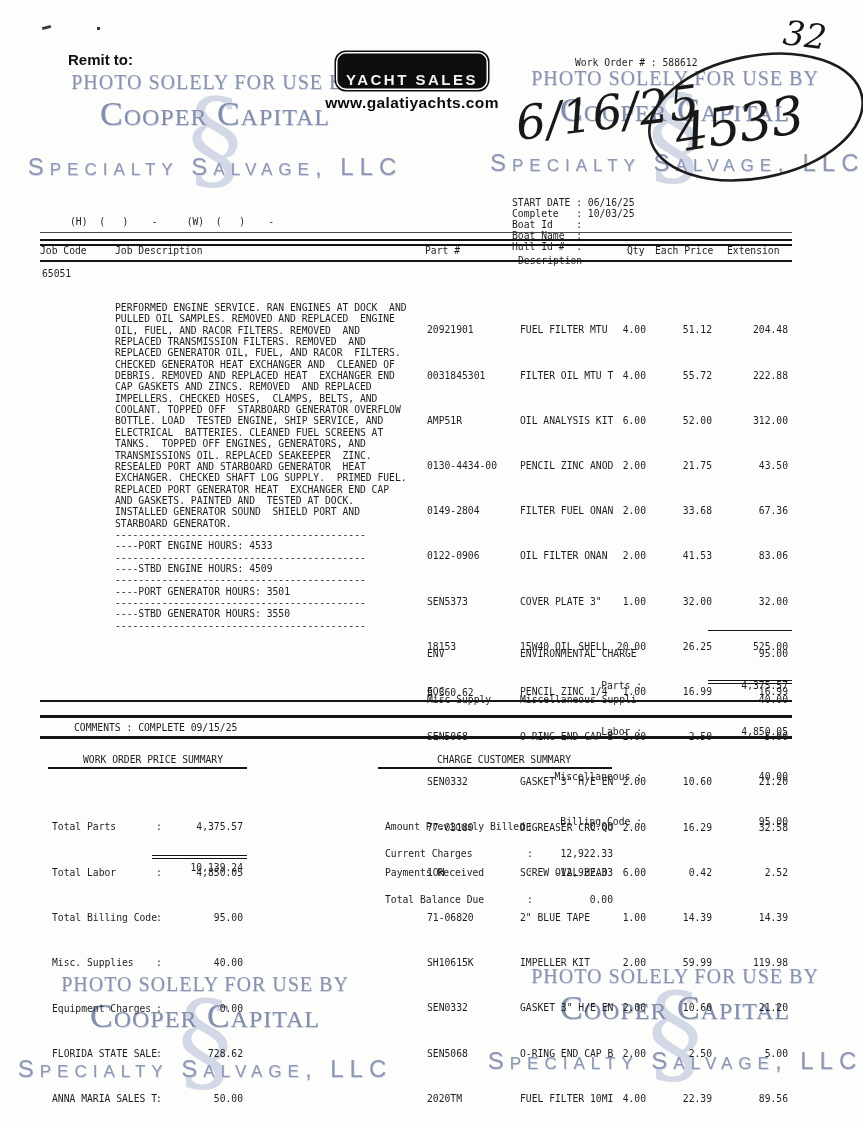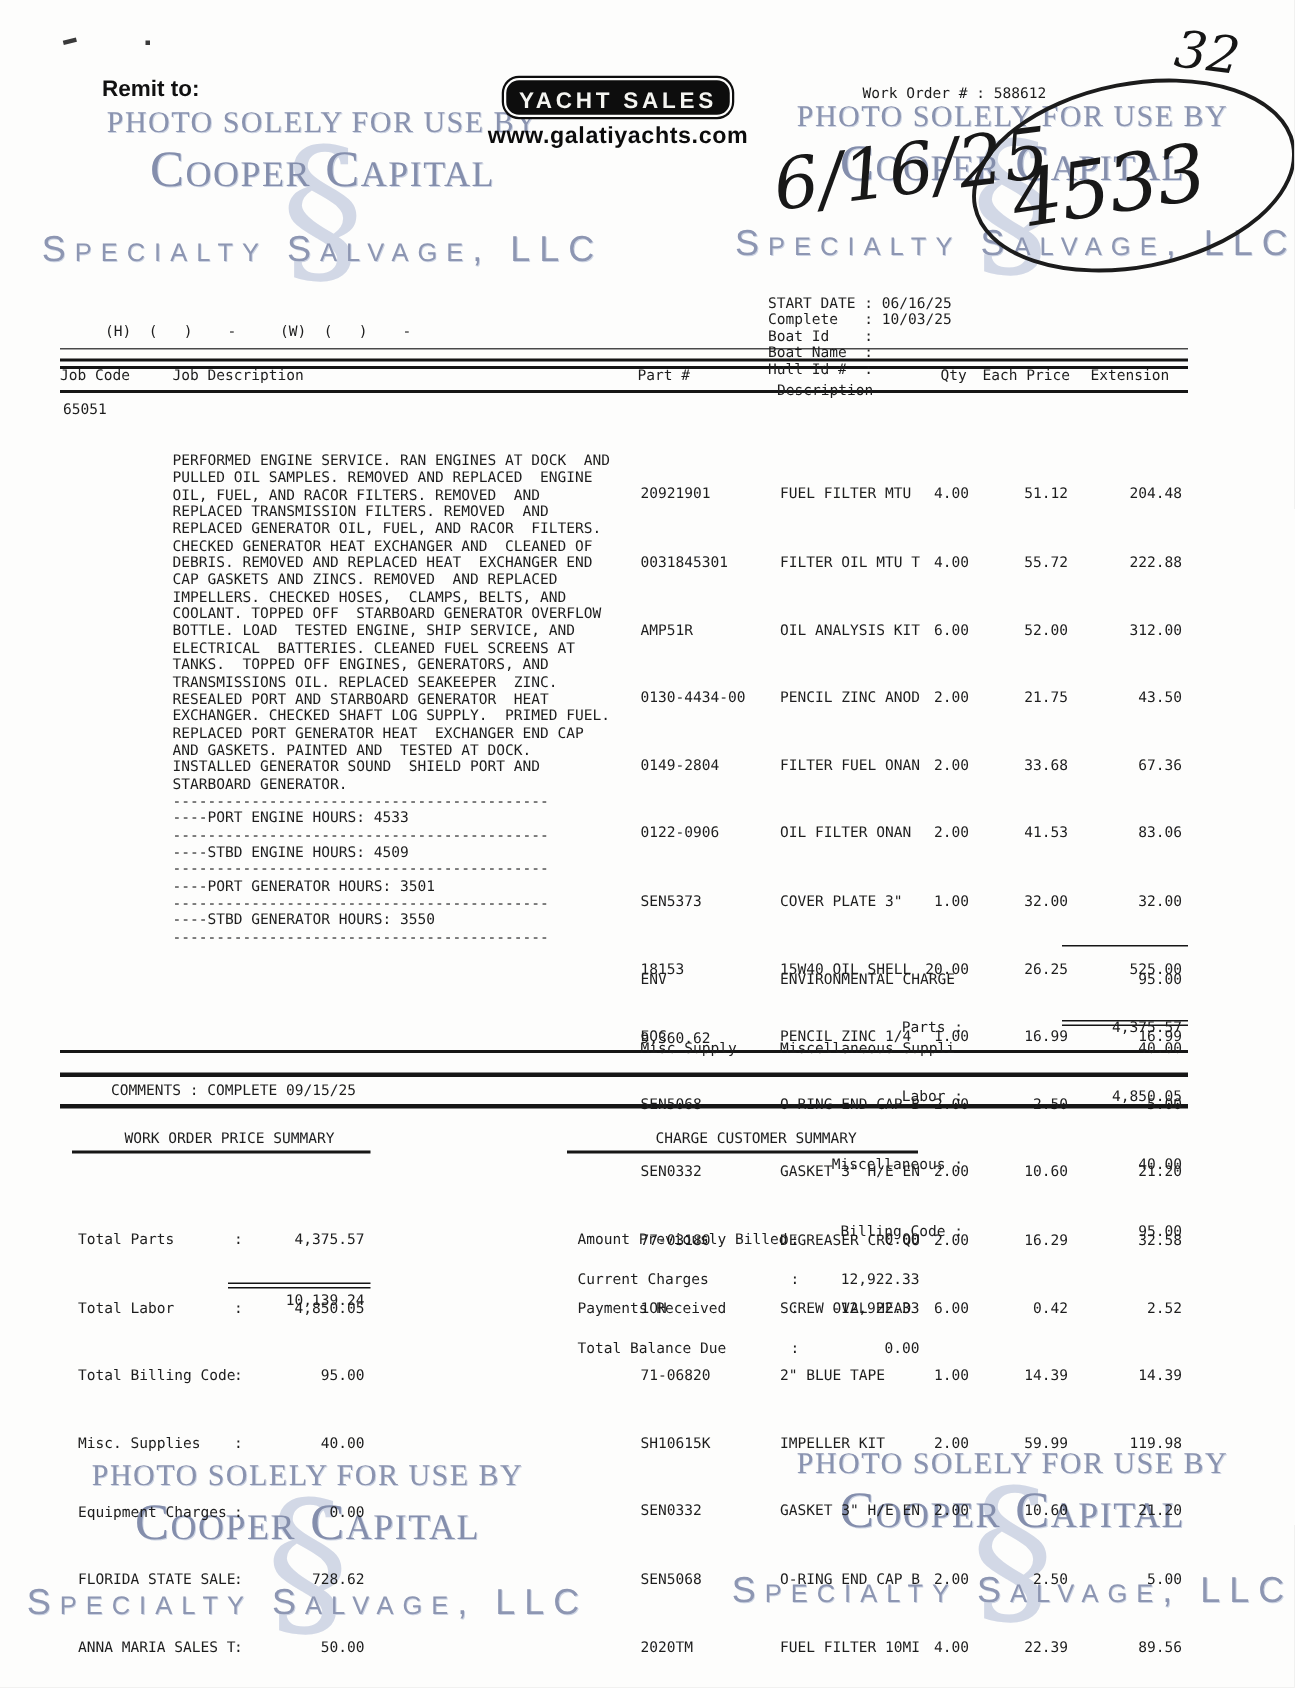--- a/index.html
+++ b/index.html
@@ -17,21 +17,21 @@
   .wm .w2{position:relative;font:34px/1.15 "Liberation Serif",serif;font-variant:small-caps;
       color:#848eac;letter-spacing:1px;text-shadow:.7px .7px 0 #cdd4e3;white-space:nowrap;margin-top:0;}
   .wm .w3{position:relative;font:24px/1.2 "Liberation Sans",sans-serif;font-variant:small-caps;
       color:#8d96b2;letter-spacing:6px;text-shadow:.6px .6px 0 #cdd4e3;white-space:nowrap;margin-top:20px;}
   
   .remit{font:bold 15px/1.1 "Liberation Sans",sans-serif;color:#111;z-index:3;}
   .logo{z-index:3;text-align:center;width:200px;}
   .logo .g1{font:bold 39px/0.95 "Liberation Sans",sans-serif;color:#0b0b0b;letter-spacing:1px;
       -webkit-text-stroke:1.3px #0b0b0b;transform:scaleY(1.02);}
   .logo .g2{display:inline-block;margin-top:1px;background:#0d0d0d;color:#f4f4f0;border-radius:10px;
-      font:bold 15px/1 "Liberation Sans",sans-serif;letter-spacing:2.5px;padding:8px 10px 3px;
+      font:bold 15px/1 "Liberation Sans",sans-serif;letter-spacing:2.5px;padding:20px 10px 3px;
       box-shadow:inset 0 0 0 1.5px #fdfdfc, 0 0 0 1.5px #0d0d0d;}
   .logo .g3{margin-top:5px;font:bold 15.5px/1 "Liberation Sans",sans-serif;color:#0c0c0c;letter-spacing:.4px;}
   
   .rule{background:#161616;z-index:2;}
   .rule-thin{background:#4a4a4a;z-index:2;}
   .dbl-heavy{border-top:2.5px solid #141414;border-bottom:2px solid #141414;height:3px;z-index:2;}
   .dbl-small{border-top:1.3px solid #141414;border-bottom:1.3px solid #141414;height:2.4px;z-index:2;}
   
   .prow{display:flex;height:11.18px;align-items:center;}
   .c-part{width:93px;}

